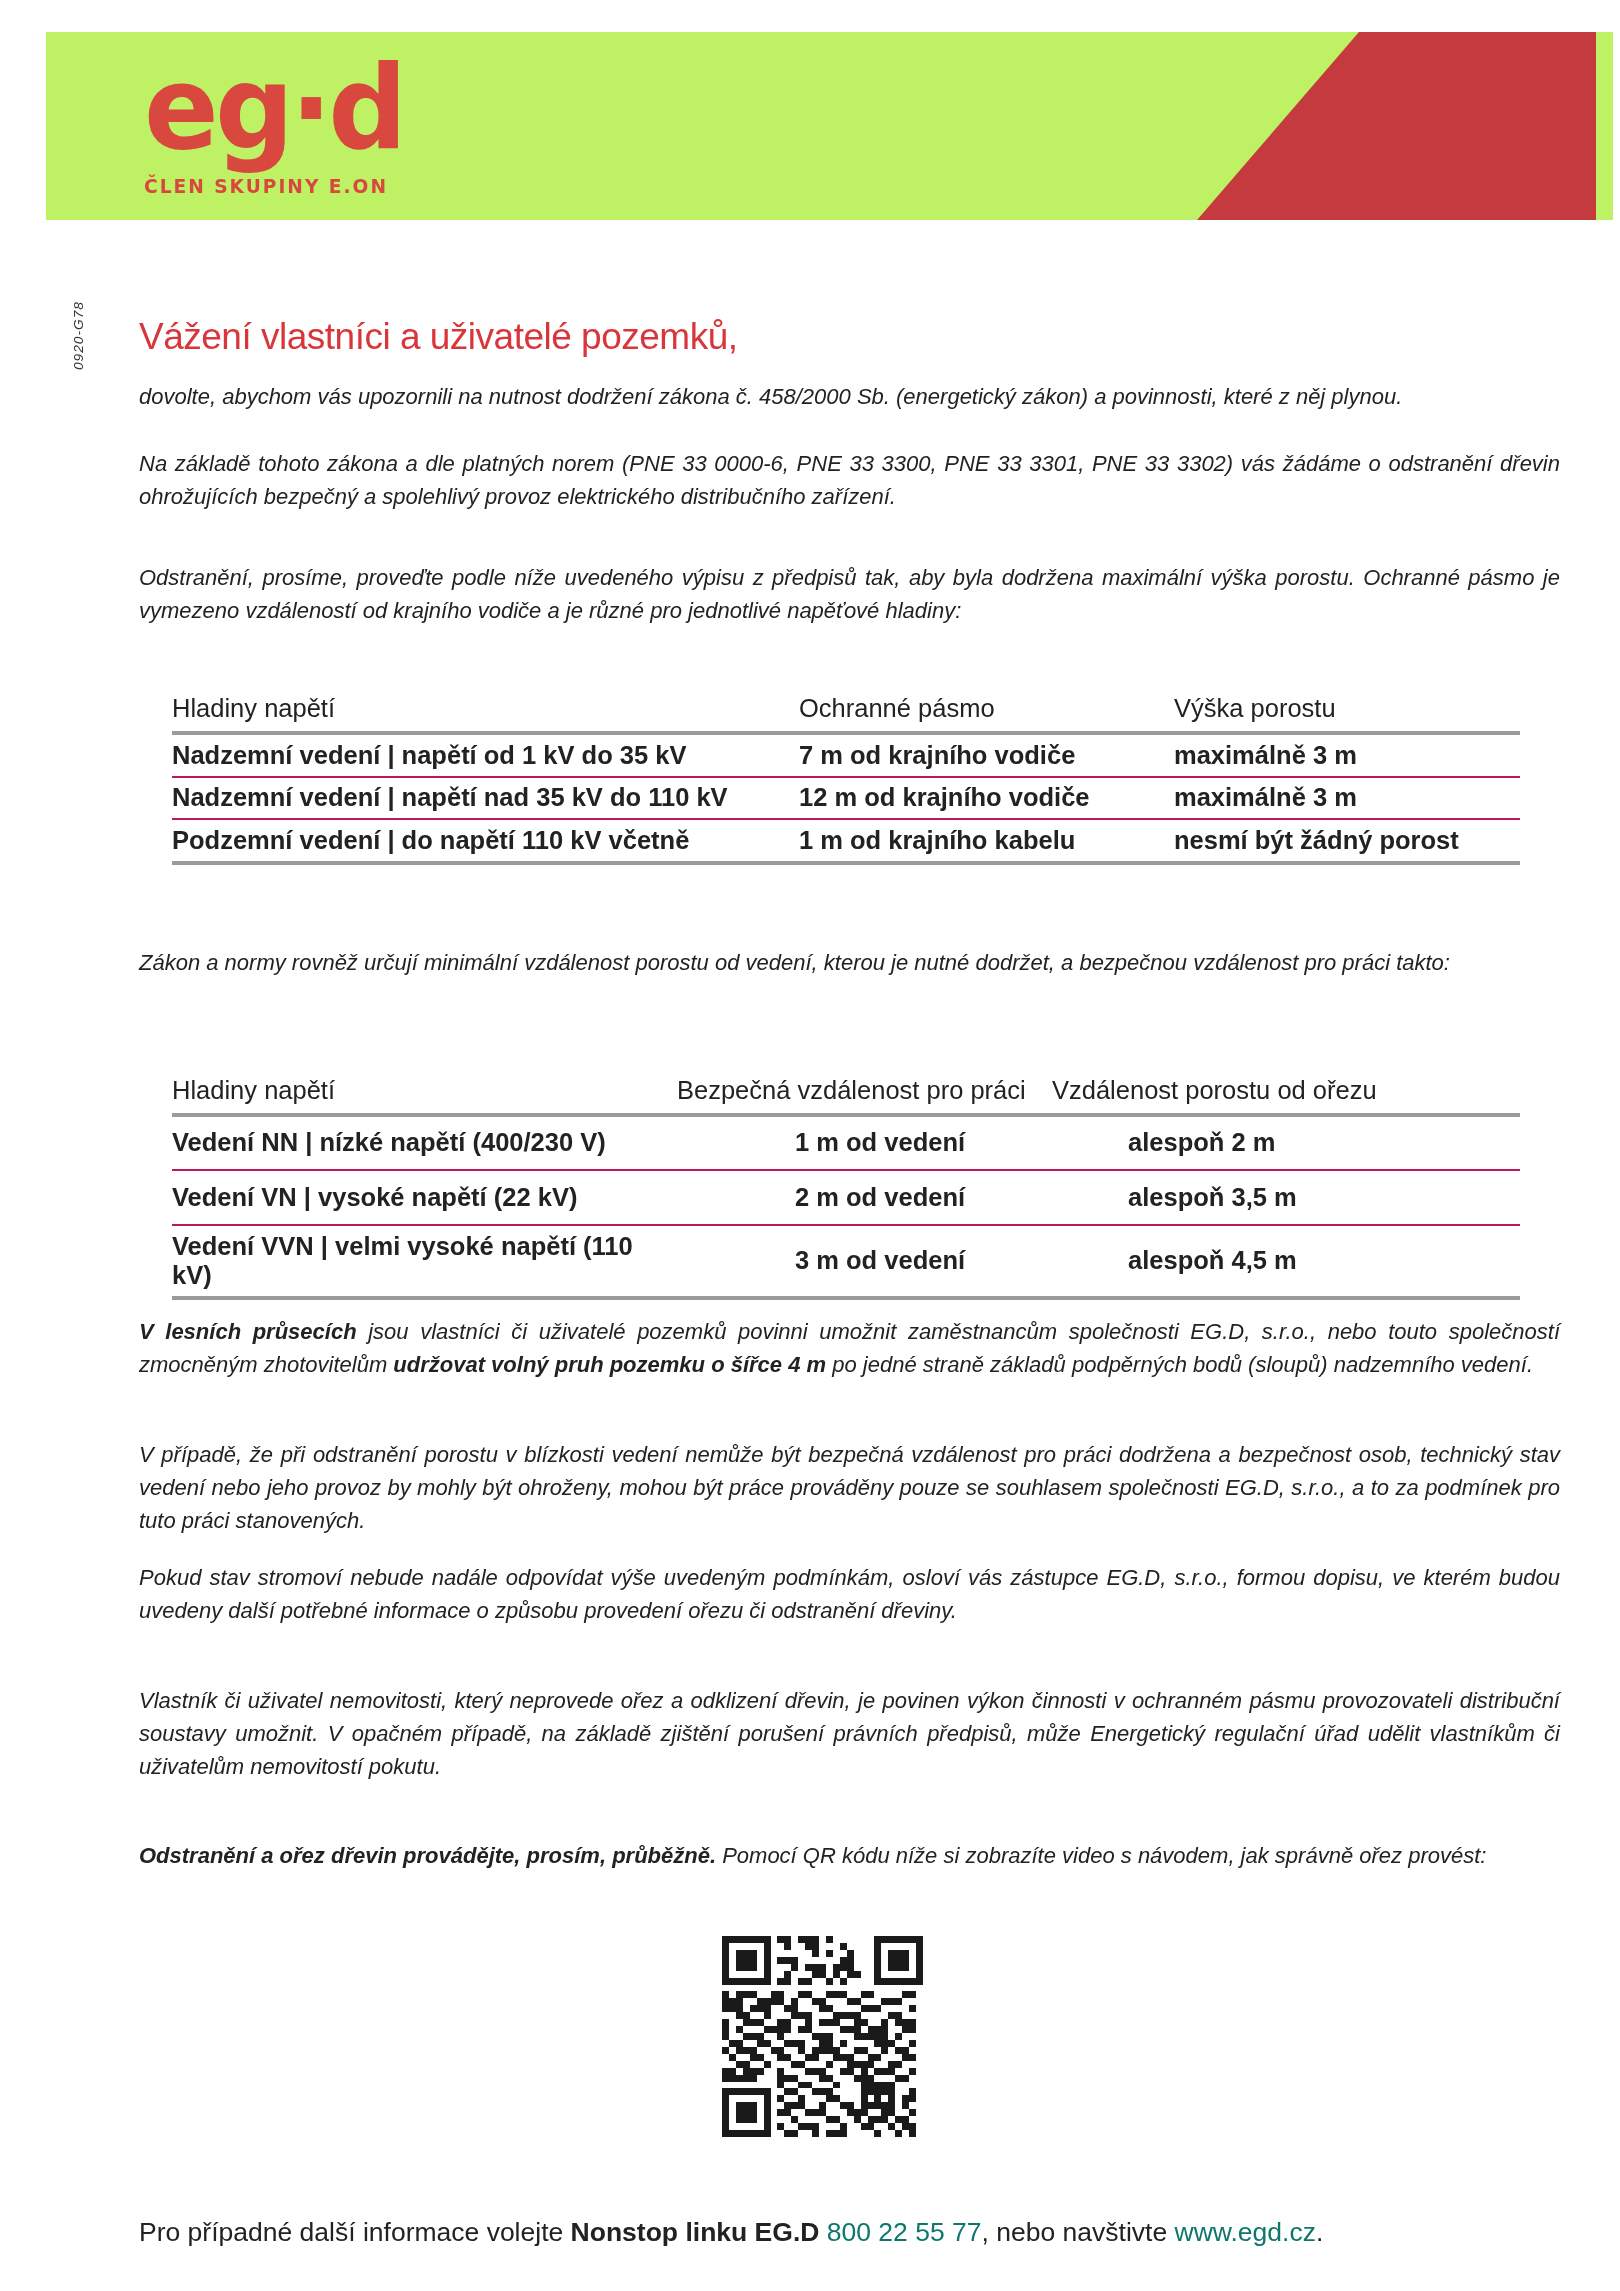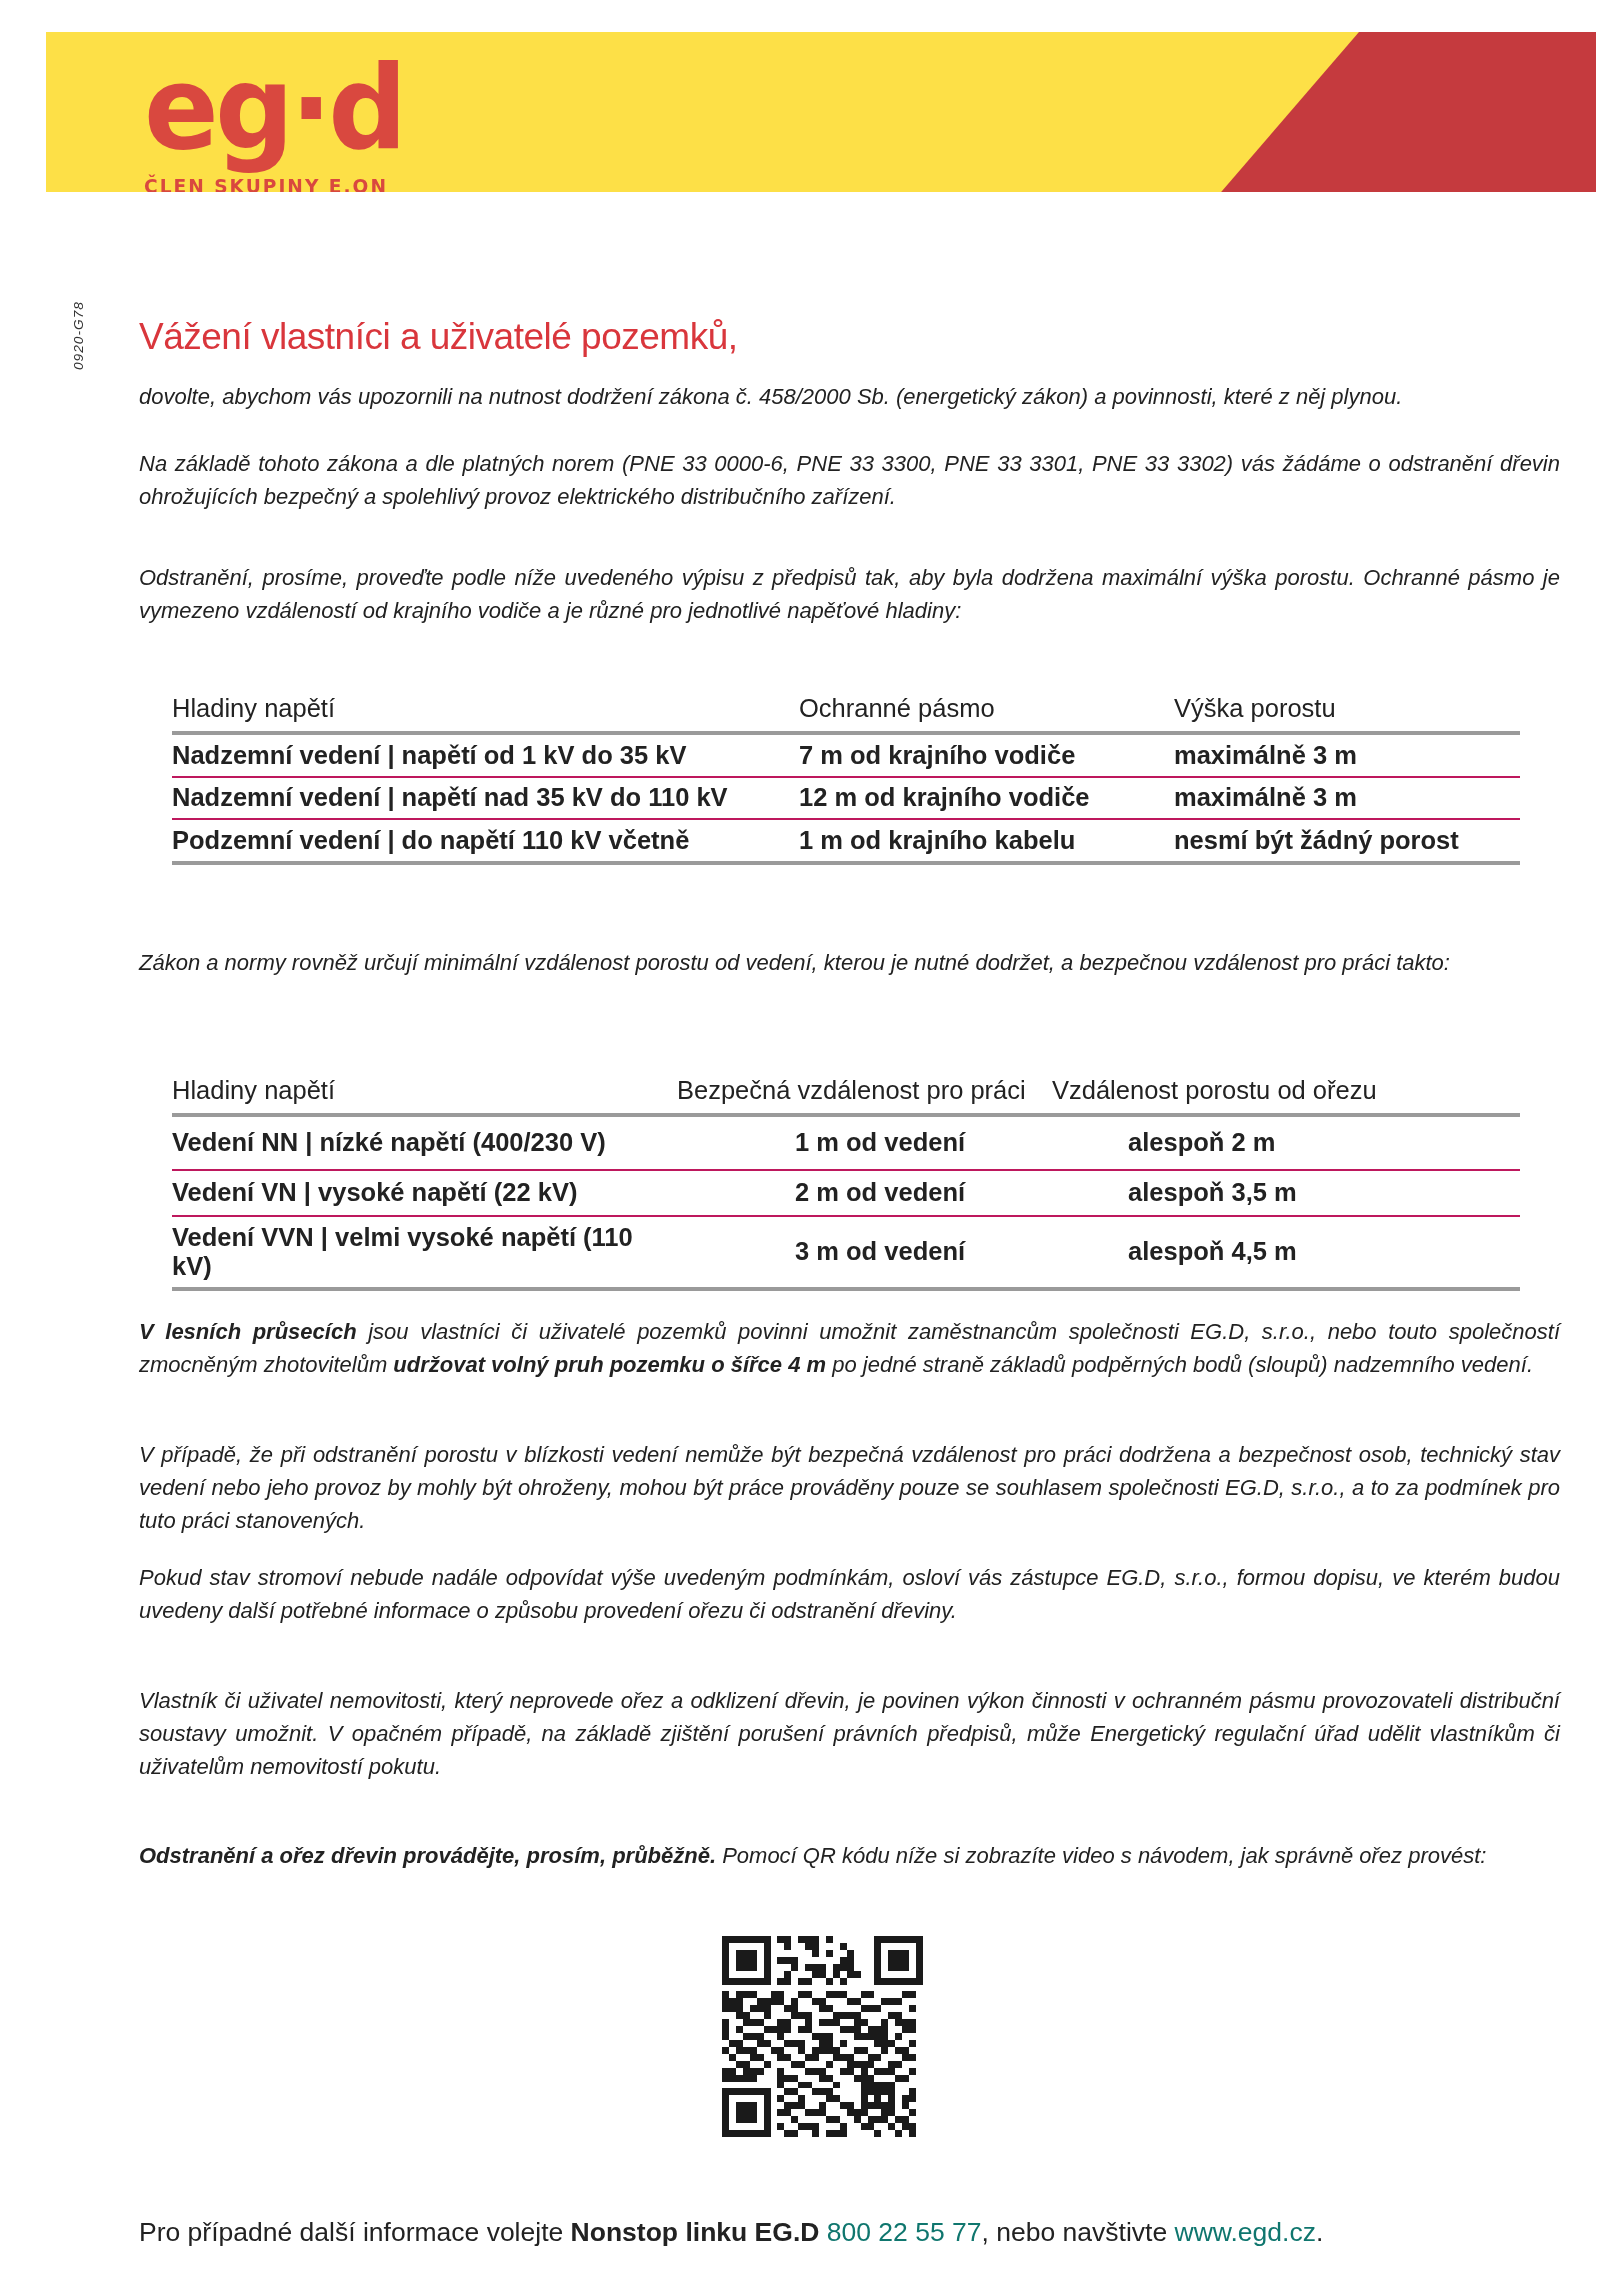--- a/index.html
+++ b/index.html
@@ -1,19 +1,19 @@
 <!DOCTYPE html>
 <html><head>
 <meta charset="utf-8">
 <style>
   html, body { margin: 0; padding: 0; background: #ffffff; }
   body { width: 1620px; height: 2292px; position: relative; overflow: hidden;
          font-family: "Liberation Sans", "DejaVu Sans", sans-serif; color: #1f1f1f; }
-  .banner { position: absolute; left: 46px; top: 32px; width: 1550px; height: 160px;
-            background: #fde047; overflow: hidden; }
+  .banner { position: absolute; left: 46px; top: 32px; width: 1550px; height: 188px;
+            background: #bef264; overflow: hidden; padding-left: 17px; }
   .banner .red { position: absolute; left: 0; top: 0; width: 100%; height: 100%;
                  background: #c53a3e;
                  clip-path: polygon(1313px 0, 1550px 0, 1550px 188px, 1151px 188px); }
   .logo { position: absolute; left: 98px; top: 17.6px; color: #d9483f;
           font-family: "DejaVu Sans", sans-serif; font-weight: bold; font-size: 116px;
           letter-spacing: -3.9px; line-height: 1; transform: scaleX(0.95); transform-origin: left; }
   .logo-sub { position: absolute; left: 98px; top: 144px; color: #d9483f;
               font-family: "DejaVu Sans", sans-serif; font-weight: bold; font-size: 18.6px;
               letter-spacing: 2px; }
   .side-code { position: absolute; left: 71px; top: 294px; font-size: 13.7px; font-style: italic;
@@ -93,21 +93,21 @@
       <tr class="hdr">
     <th>Hladiny napětí</th>
     <th style="font-weight:normal;">Bezpečná vzdálenost pro práci</th>
     <th>Vzdálenost porostu od ořezu</th>
   </tr>
   <tr class="row" style="height:55px">
     <td>Vedení NN | nízké napětí (400/230 V)</td>
     <td style="padding-left:118px">1 m od vedení</td>
     <td style="padding-left:76px">alespoň 2 m</td>
   </tr>
-  <tr class="row" style="height:46px">
+  <tr class="row" style="height:55px">
     <td>Vedení VN | vysoké napětí (22 kV)</td>
     <td style="padding-left:118px">2 m od vedení</td>
     <td style="padding-left:76px">alespoň 3,5 m</td>
   </tr>
   <tr class="row last" style="height:55px">
     <td>Vedení VVN | velmi vysoké napětí (110 kV)</td>
     <td style="padding-left:118px">3 m od vedení</td>
     <td style="padding-left:76px">alespoň 4,5 m</td>
   </tr>
 </tbody>

